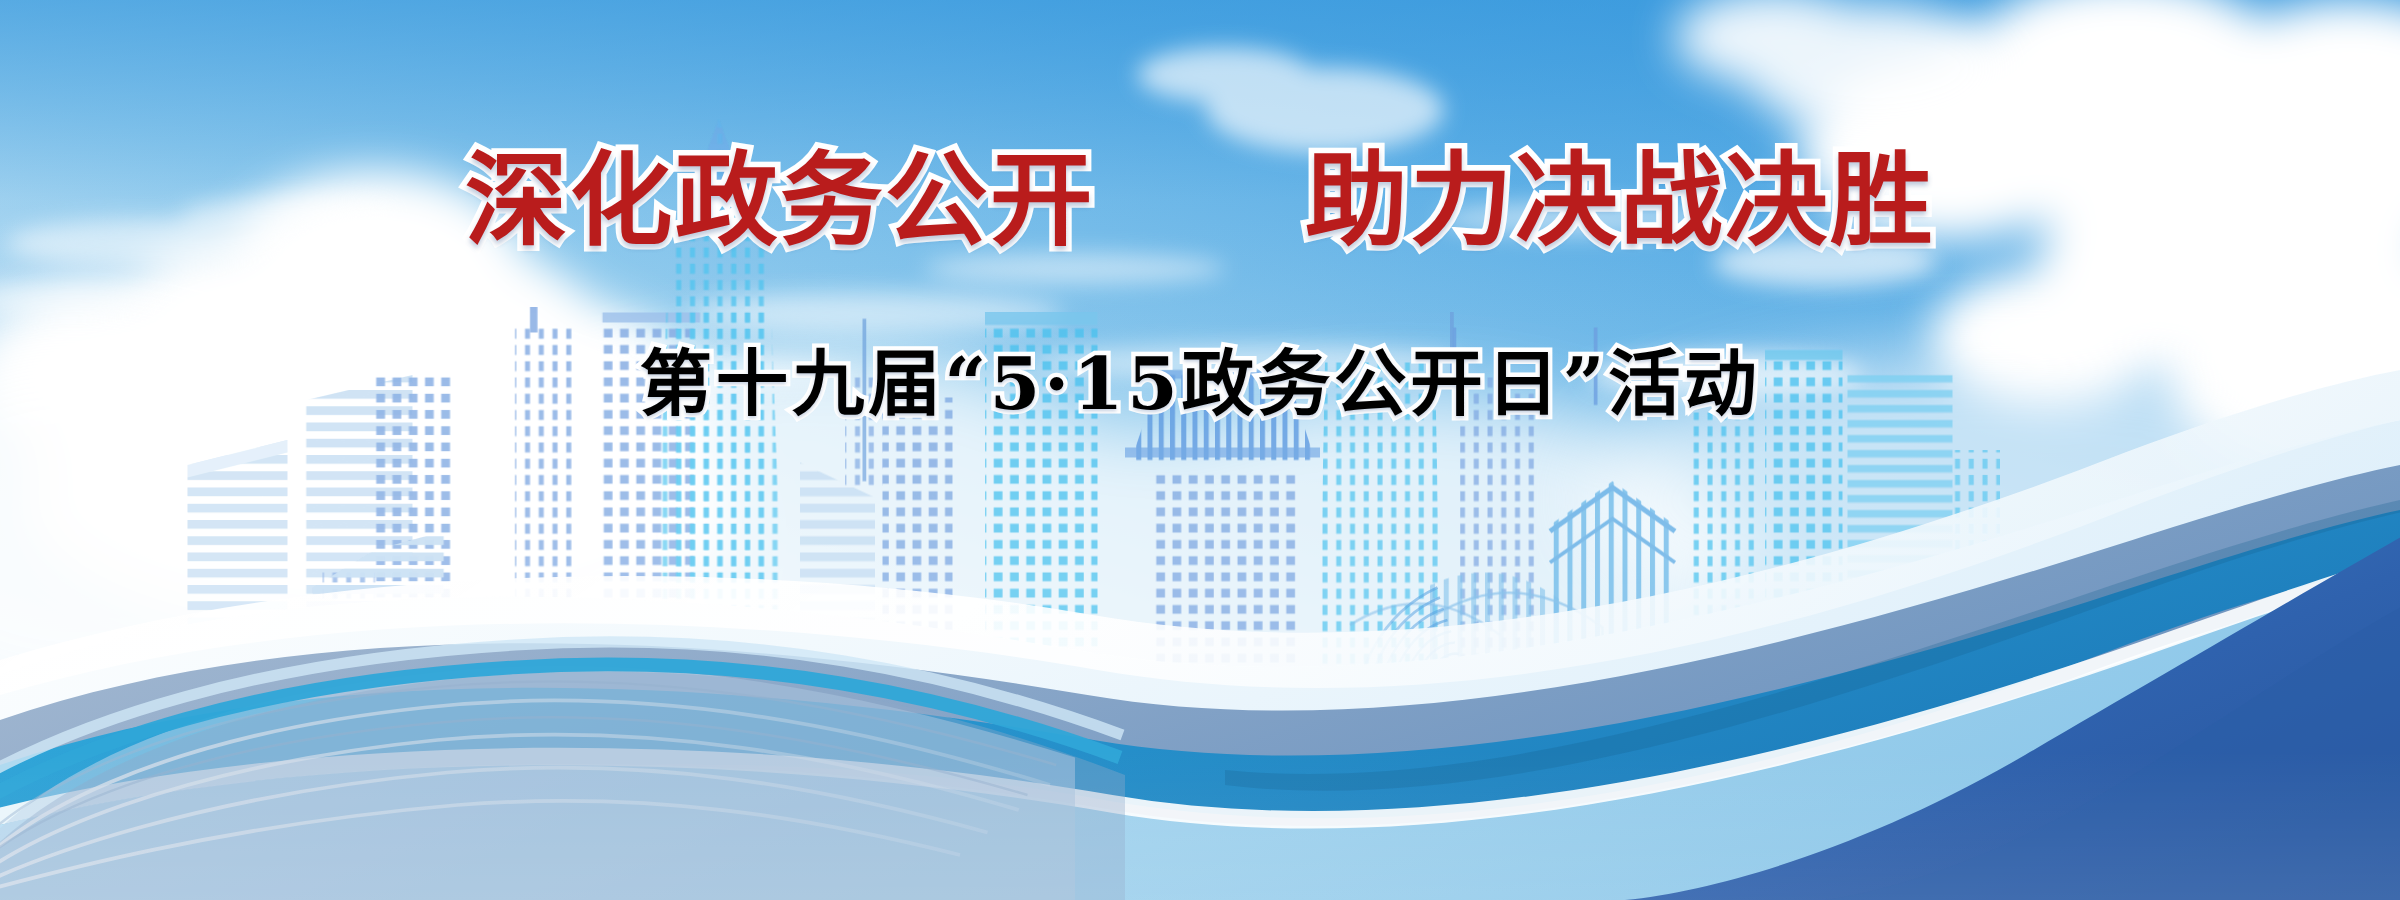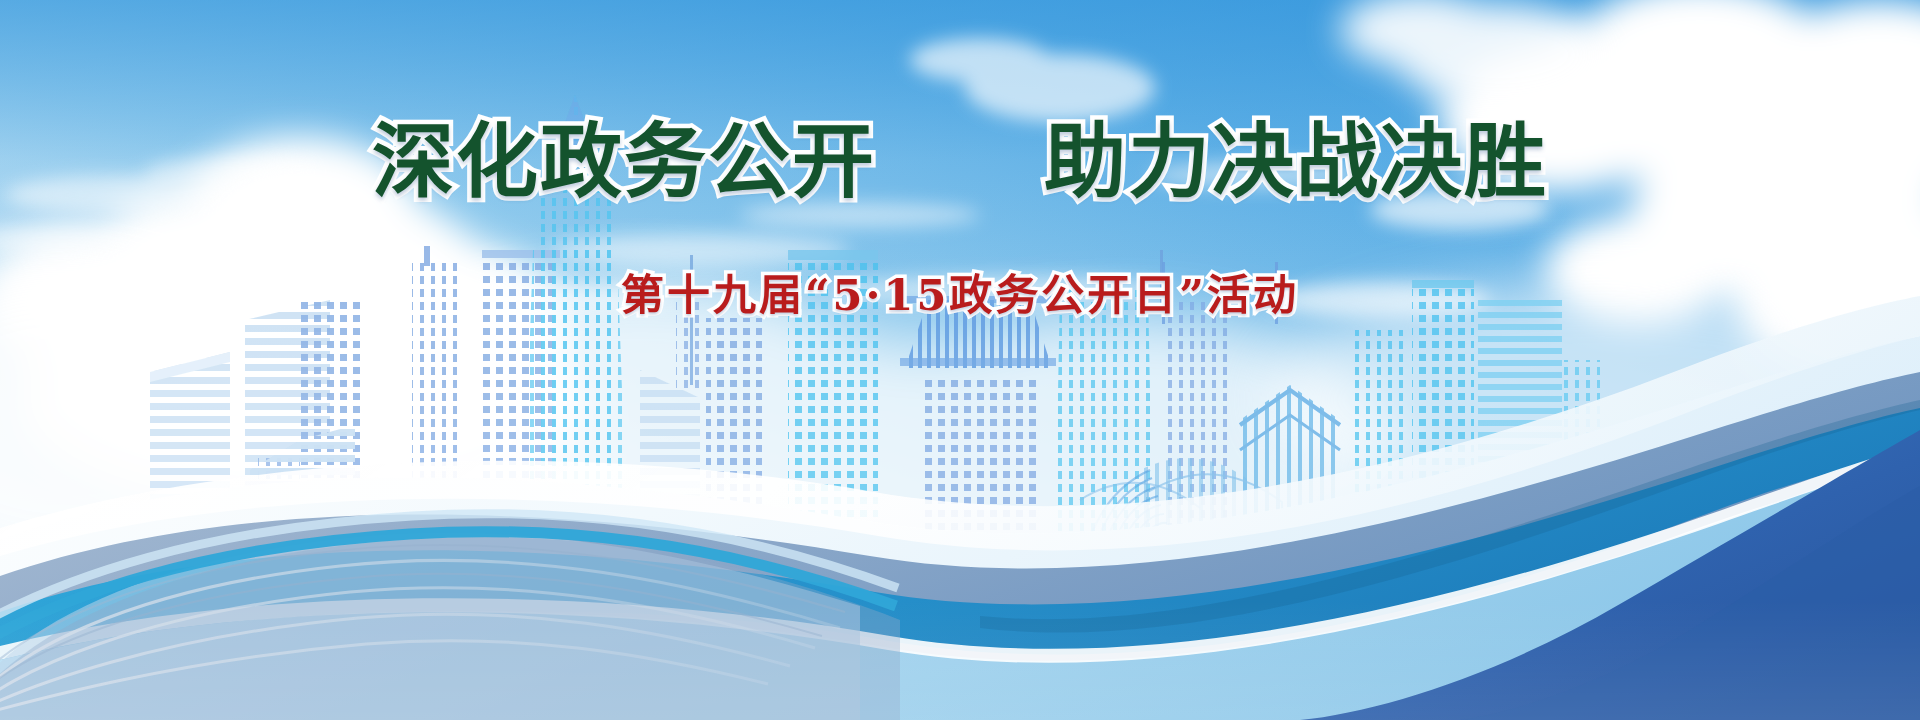--- a/index.html
+++ b/index.html
@@ -20,36 +20,36 @@
     position:absolute;left:0;right:0;top:118px;
     text-align:center;
     z-index:40;
     pointer-events:none;
   }
   #main-title{
     font-size:82px;
     font-weight:700;
     letter-spacing:2px;
     line-height:1.05;
-    color:#14532d;
+    color:#b91c1c;
     margin:0;
     white-space:pre;
     -webkit-text-stroke:9px #ffffff;
     paint-order:stroke fill;
     text-shadow:
       0 3px 4px rgba(40,80,140,.30),
       0 1px 0 rgba(255,255,255,.6);
     font-family:"DejaVu Serif","Liberation Serif",serif;
   }
   #sub-title{
     margin:56px 0 0 0;
-    font-size:43px;
+    font-size:58px;
     font-weight:700;
     letter-spacing:3px;
-    color:#b91c1c;
+    color:#000000;
     -webkit-text-stroke:7px #ffffff;
     paint-order:stroke fill;
     text-shadow:0 2px 3px rgba(40,80,140,.28);
     white-space:pre;
     font-family:"DejaVu Serif","Liberation Serif",serif;
     text-align:center;
   }
 </style>
 </head>
 <body>

